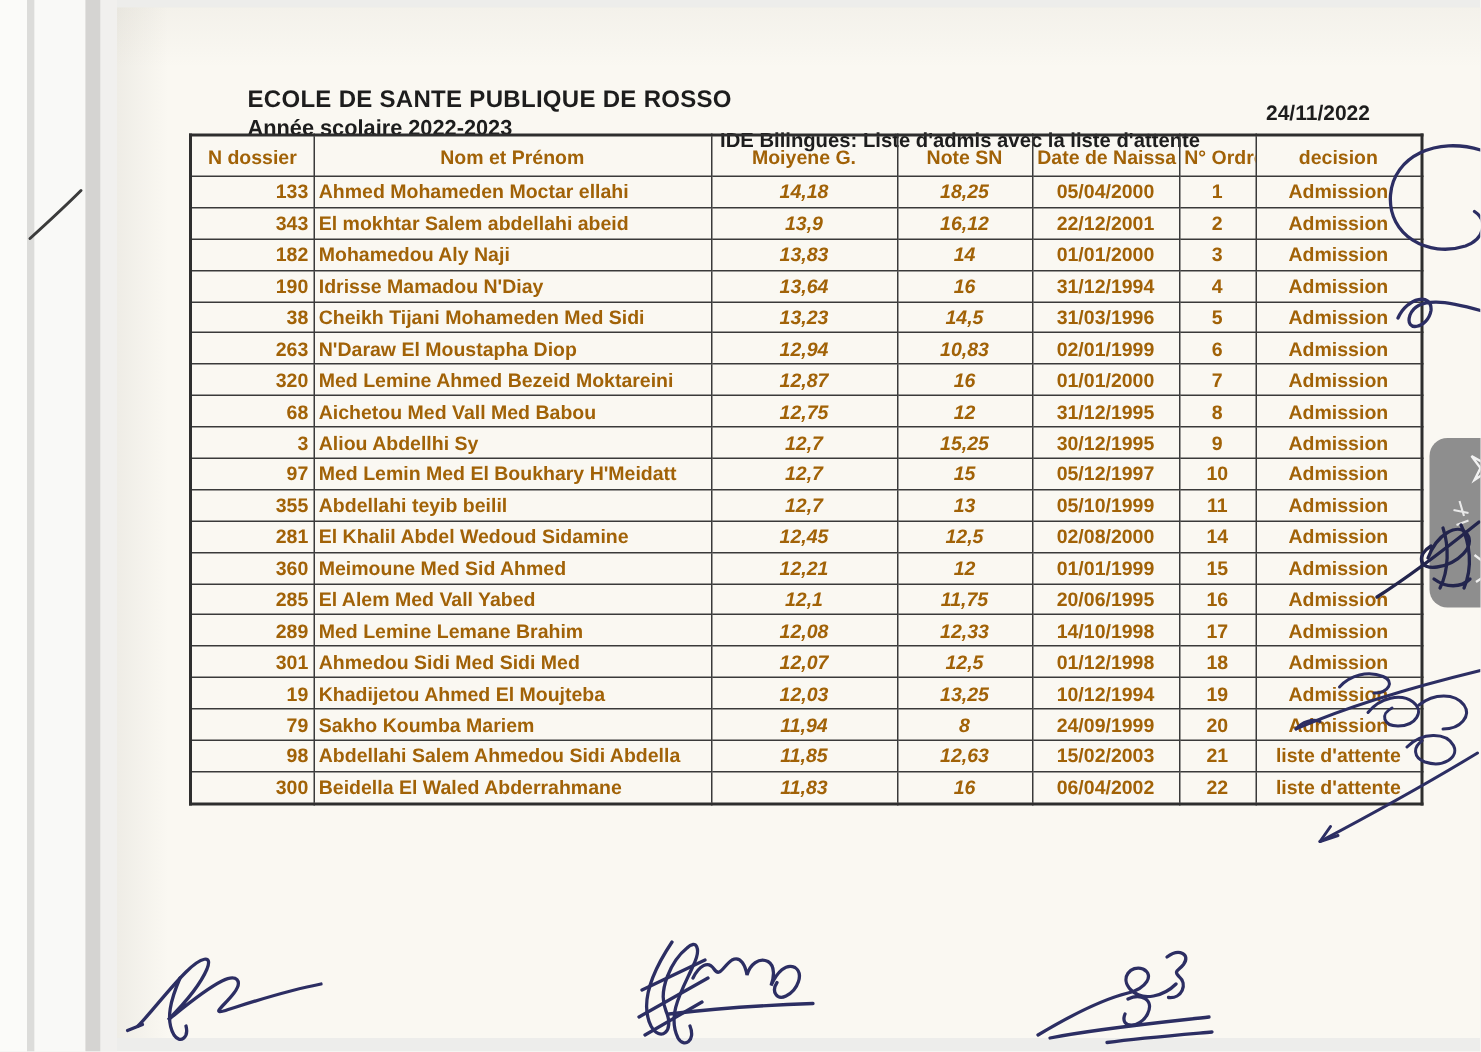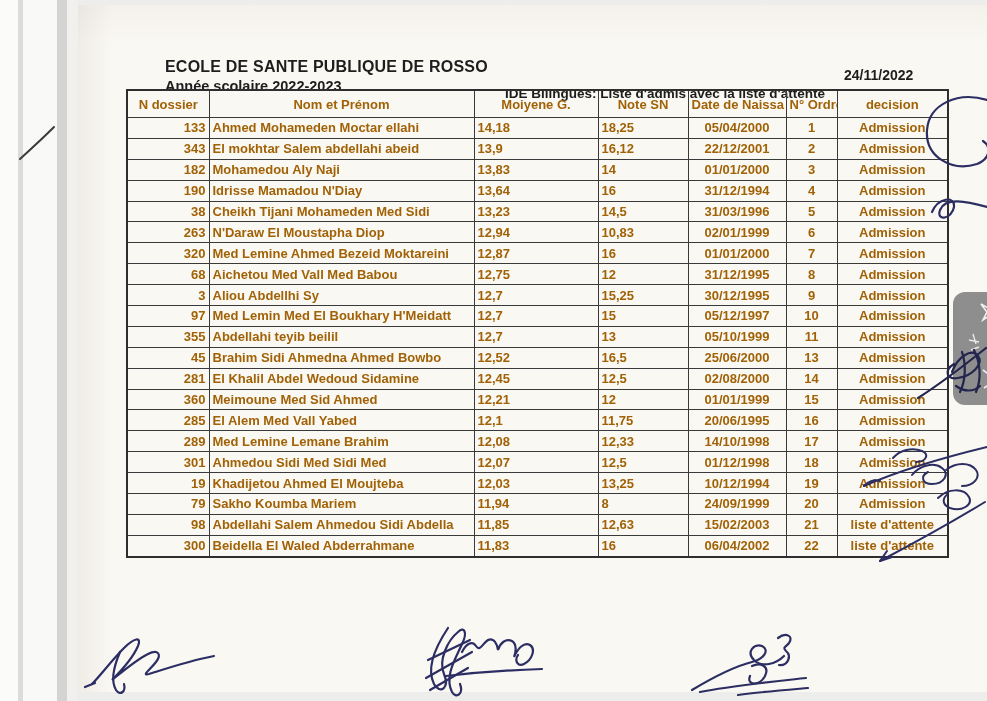--- a/index.html
+++ b/index.html
@@ -20,36 +20,36 @@
   .page::before{
     content:"";position:absolute;inset:0;
     background:linear-gradient(90deg,rgba(90,85,70,.07),rgba(0,0,0,0) 34px),
                linear-gradient(180deg,rgba(120,115,95,.05),rgba(0,0,0,0) 40px);
     pointer-events:none;
   }
   .hdr{position:absolute;color:#1d1d1d;white-space:nowrap;}
   .hdr-school{left:87px;top:53px;font-size:16px;font-weight:700;letter-spacing:.2px;}
   .hdr-year{left:87px;top:73px;font-size:14.5px;font-weight:700;}
   .hdr-date{left:766px;top:62px;font-size:14px;font-weight:700;}
-  .hdr-subtitle{left:427px;top:81px;font-size:13.5px;font-weight:700;}
+  .hdr-subtitle{left:402px;top:81px;font-size:13.5px;font-weight:700;}
   table.admis{
     position:absolute;left:7px;top:84px;width:821px;
     border-collapse:collapse;table-layout:fixed;
     font-family:"Liberation Sans",sans-serif;color:#a16207;margin-left:41px;
   }
   table.admis th,table.admis td{
     border:1.8px solid #3a3a3a;overflow:hidden;white-space:nowrap;
     padding:0 3px;line-height:1;
   }
   table.admis{border:2.4px solid #2e2e2e;}
   table.admis th{height:26px;font-size:13px;font-weight:700;text-align:center;}
   table.admis td{height:19.9px;font-size:13px;font-weight:600;}
   td.c0{text-align:right;padding-right:5px;}
   td.c1{text-align:left;padding-left:4px;}
-  td.c2,td.c3{text-align:left;font-weight:700;}
+  td.c2,td.c3{text-align:center;font-weight:700;font-style:italic;}
   td.c4,td.c5,td.c6{text-align:center;}
   th.c4{overflow:visible;text-align:left;padding-left:4px;}
   .side-overlay{
     position:absolute;left:953px;top:292px;width:46px;height:113px;
     background:#8e8e8e;border-radius:12px 0 0 12px;
   }
   .ink{position:absolute;left:0;top:0;pointer-events:none;}
 </style>
 </head>
 <body>
@@ -183,29 +183,20 @@
           <tr>
             <td class="c0">355</td>
             <td class="c1">Abdellahi teyib beilil</td>
             <td class="c2">12,7</td>
             <td class="c3">13</td>
             <td class="c4">05/10/1999</td>
             <td class="c5">11</td>
             <td class="c6">Admission</td>
           </tr>
           <tr>
-            <td class="c0">45</td>
-            <td class="c1">Brahim Sidi Ahmedna Ahmed Bowbo</td>
-            <td class="c2">12,52</td>
-            <td class="c3">16,5</td>
-            <td class="c4">25/06/2000</td>
-            <td class="c5">13</td>
-            <td class="c6">Admission</td>
-          </tr>
-          <tr>
             <td class="c0">281</td>
             <td class="c1">El Khalil Abdel Wedoud  Sidamine</td>
             <td class="c2">12,45</td>
             <td class="c3">12,5</td>
             <td class="c4">02/08/2000</td>
             <td class="c5">14</td>
             <td class="c6">Admission</td>
           </tr>
           <tr>
             <td class="c0">360</td>

